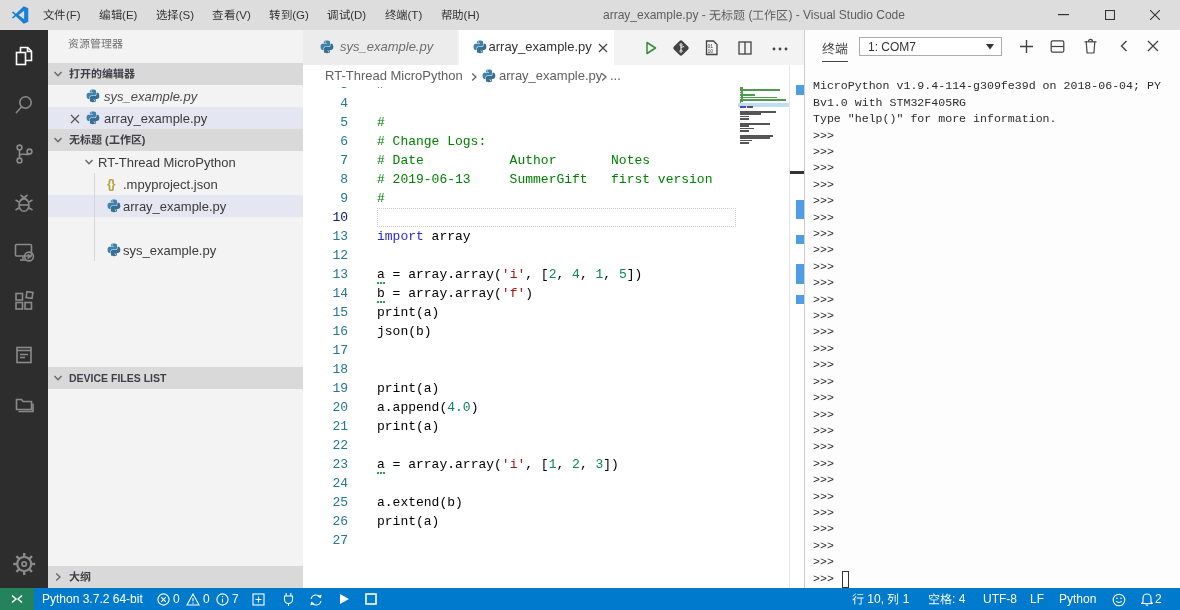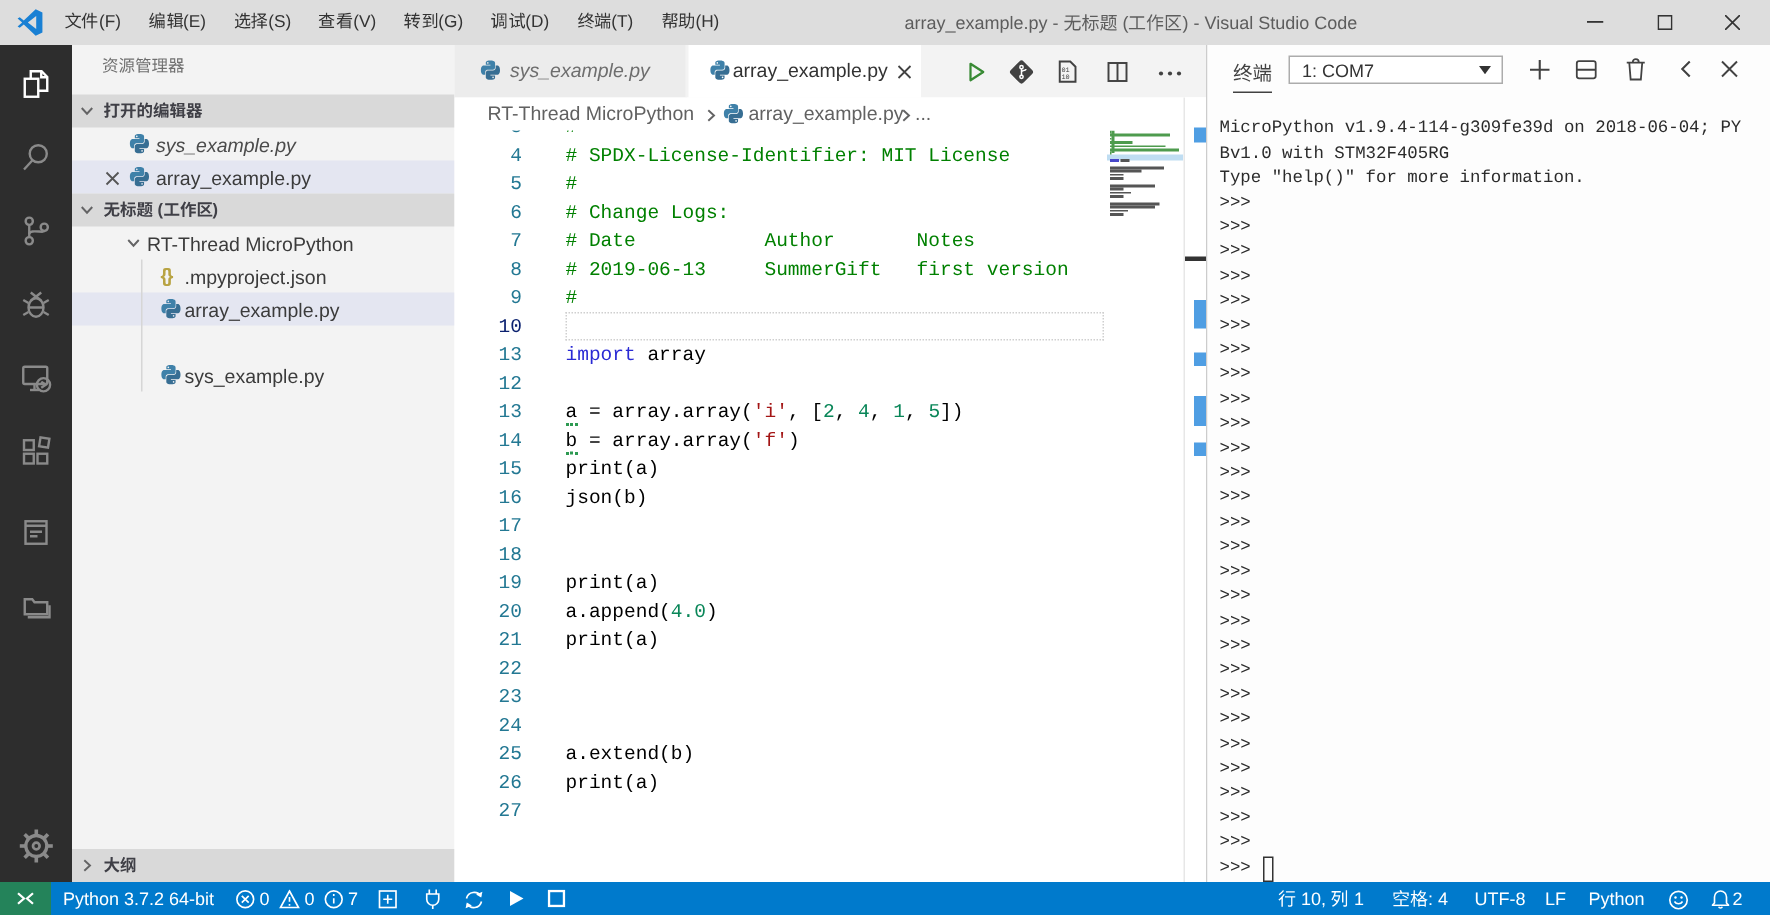--- a/index.html
+++ b/index.html
@@ -416,20 +416,26 @@
     <div class="row " style="top:209px">
       <svg class="ficon" style="left:59px" viewBox="0 0 110 110">
         <g transform="translate(5,3)">
           <path fill="#3F81A9" d="M49.3,0 C23.9,0 25.5,11 25.5,11 l0,11.4 24.3,0 0,3.4 -33.9,0 c0,0 -16.3,-1.9 -16.3,23.9 0,25.8 14.2,24.9 14.2,24.9 l8.5,0 0,-12 c0,0 -0.5,-14.2 14,-14.2 l24.1,0 c0,0 13.6,0.2 13.6,-13.1 l0,-22.1 C74,13.2 76.1,0 49.3,0 Z M35.9,7.7 c2.4,0 4.4,2 4.4,4.4 0,2.4 -2,4.4 -4.4,4.4 -2.4,0 -4.4,-2 -4.4,-4.4 0,-2.4 2,-4.4 4.4,-4.4 Z"></path>
           <path fill="#376E93" d="M50.1,100.5 c25.4,0 23.8,-11 23.8,-11 l0,-11.4 -24.3,0 0,-3.4 33.9,0 c0,0 16.3,1.9 16.3,-23.9 0,-25.8 -14.2,-24.9 -14.2,-24.9 l-8.5,0 0,12 c0,0 0.5,14.2 -14,14.2 l-24.1,0 c0,0 -13.6,-0.2 -13.6,13.1 l0,22.1 c0,0 -2.1,13.2 24.7,13.2 Z M63.5,92.8 c-2.4,0 -4.4,-2 -4.4,-4.4 0,-2.4 2,-4.4 4.4,-4.4 2.4,0 4.4,2 4.4,4.4 0,2.4 -2,4.4 -4.4,4.4 Z"></path>
         </g>
       </svg>
       <span class="rlab" style="left:75px">sys_example.py</span>
     </div>
     <div class="abs" style="left:45.5px;top:143px;width:1px;height:88px;background:#D6D6D6"></div>
+    <div class="row hdr" style="top:337px">
+      <svg class="chev" style="left:5px;top:6px" viewBox="0 0 10 10">
+        <path d="M1.5,3 L5,6.8 L8.5,3" fill="none" stroke="#646465" stroke-width="1.3"></path>
+      </svg>
+      <span class="hlab" style="left:21px;font-size:10.5px">DEVICE FILES LIST</span>
+    </div>
     <div class="row hdr" style="top:536px">
       <svg class="chev" style="left:5px;top:6px" viewBox="0 0 10 10">
         <path d="M3.2,1.5 L7,5 L3.2,8.5" fill="none" stroke="#646465" stroke-width="1.3"></path>
       </svg>
       <span class="hlab" style="left:21px"><svg class="cj">
           <use href="#b大"></use>
         </svg><svg class="cj">
           <use href="#b纲"></use>
         </svg></span>
     </div>
@@ -498,21 +504,20 @@
     <svg class="chev" style="left:296px;top:7px" viewBox="0 0 10 10">
       <path d="M3.2,1.5 L7,5 L3.2,8.5" fill="none" stroke="#646465" stroke-width="1.3"></path>
     </svg>
     <span class="abs" style="left:307px;top:3px">...</span>
   </div>
 <div id="editor" class="abs">
     <div class="abs" style="left:74px;top:120.5px;width:359px;height:19px;border:1px dotted #CFCFCF"></div>
     <div class="lnum" style="top:-12.5px">3</div>
     <div class="cl" style="left:74px;top:-12.5px"><span class="tok-c">#</span></div>
     <div class="lnum" style="top:6.5px">4</div>
-    <div class="cl" style="left:74px;top:6.5px"><span class="tok-c"># SPDX-License-Identifier: MIT License</span></div>
     <div class="lnum" style="top:25.5px">5</div>
     <div class="cl" style="left:74px;top:25.5px"><span class="tok-c">#</span></div>
     <div class="lnum" style="top:44.5px">6</div>
     <div class="cl" style="left:74px;top:44.5px"><span class="tok-c"># Change Logs:</span></div>
     <div class="lnum" style="top:63.5px">7</div>
     <div class="cl" style="left:74px;top:63.5px"><span class="tok-c"># Date           Author       Notes</span></div>
     <div class="lnum" style="top:82.5px">8</div>
     <div class="cl" style="left:74px;top:82.5px"><span class="tok-c"># 2019-06-13     SummerGift   first version</span></div>
     <div class="lnum" style="top:101.5px">9</div>
     <div class="cl" style="left:74px;top:101.5px"><span class="tok-c">#</span></div>
@@ -531,20 +536,21 @@
     <div class="lnum" style="top:253.5px">17</div>
     <div class="lnum" style="top:272.5px">18</div>
     <div class="lnum" style="top:291.5px">19</div>
     <div class="cl" style="left:74px;top:291.5px">print(a)</div>
     <div class="lnum" style="top:310.5px">20</div>
     <div class="cl" style="left:74px;top:310.5px">a.append(<span class="tok-n">4.0</span>)</div>
     <div class="lnum" style="top:329.5px">21</div>
     <div class="cl" style="left:74px;top:329.5px">print(a)</div>
     <div class="lnum" style="top:348.5px">22</div>
     <div class="lnum" style="top:367.5px">23</div>
+    <div class="cl" style="left:74px;top:367.5px"><span class="sq">a</span> = array.array(<span class="tok-s">'i'</span>, [<span class="tok-n">1</span>, <span class="tok-n">2</span>, <span class="tok-n">3</span>])</div>
     <div class="lnum" style="top:386.5px">24</div>
     <div class="lnum" style="top:405.5px">25</div>
     <div class="cl" style="left:74px;top:405.5px">a.extend(b)</div>
     <div class="lnum" style="top:424.5px">26</div>
     <div class="cl" style="left:74px;top:424.5px">print(a)</div>
     <div class="lnum" style="top:443.5px">27</div>
   </div>
 <div id="minimap" class="abs">
     <div class="abs" style="left:1px;top:16.3px;width:51px;height:3.4px;background:#BFDDF2"></div>
     <div class="abs" style="left:3px;top:0.0px;width:1.1px;height:1.7px;background:#4E9B4E"></div>

